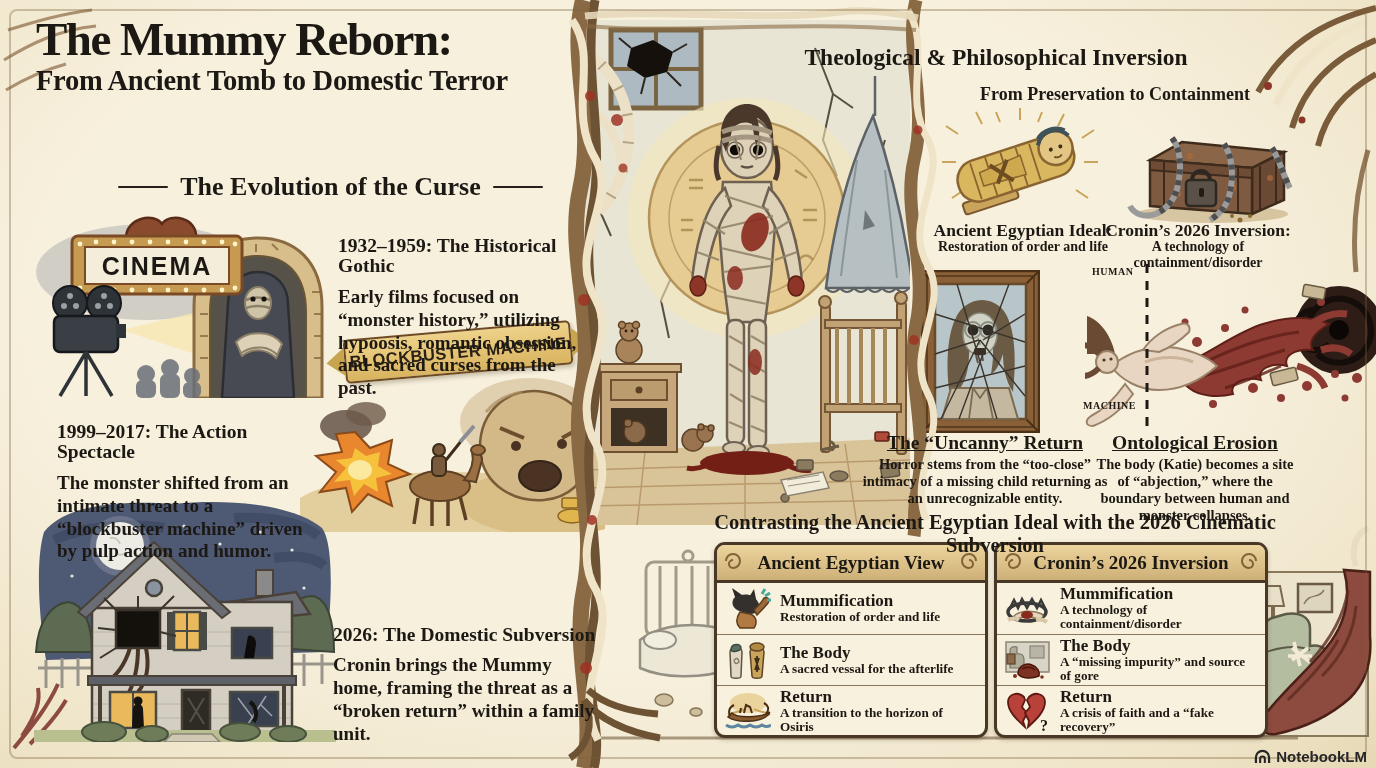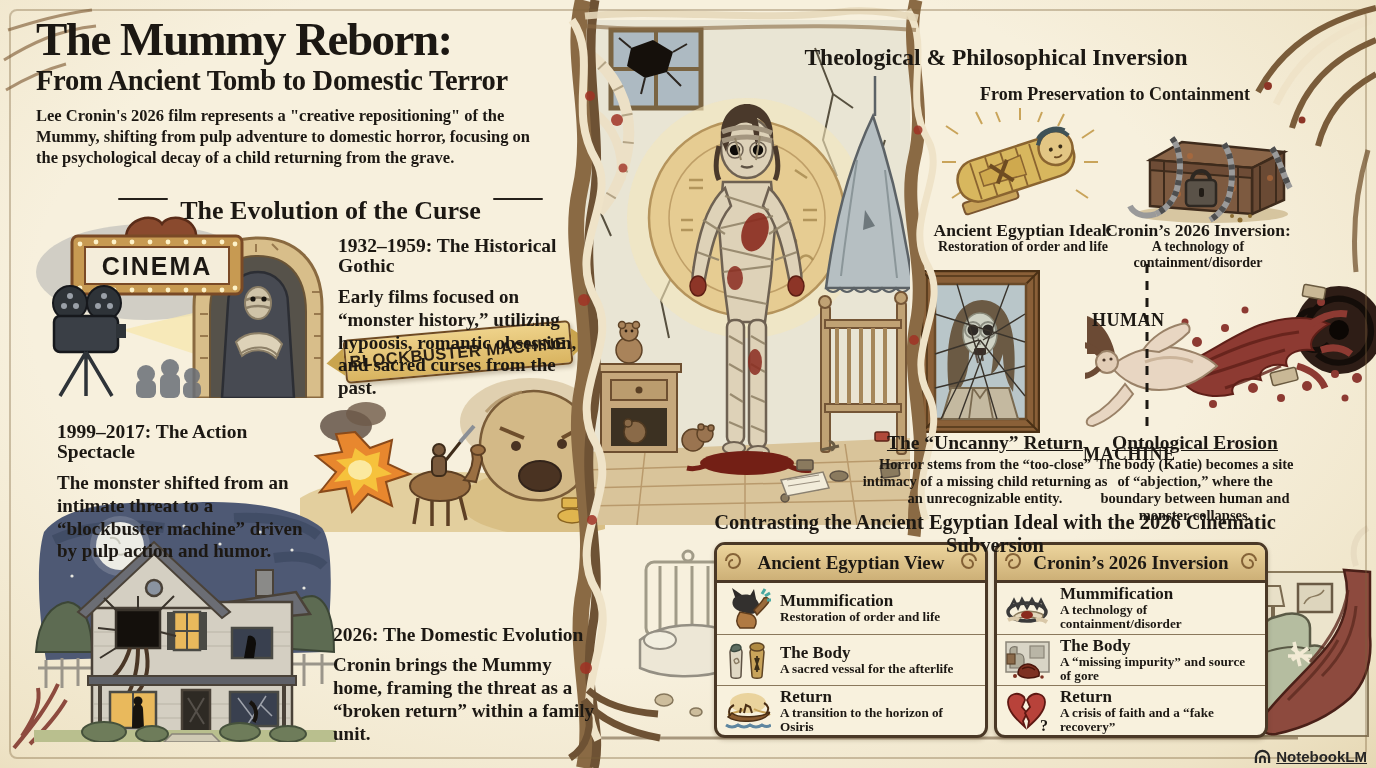--- a/index.html
+++ b/index.html
@@ -13,21 +13,21 @@
   .layer3{position:absolute;inset:0;z-index:3;pointer-events:none;}
   .txt{position:absolute;z-index:4;}
   h1,h2,h3,h4,p{margin:0;}
 
   .title-block{left:36px;top:16px;width:530px;}
   .title-block h1{font-size:47px;font-weight:700;letter-spacing:-1.5px;line-height:1.02;}
   .title-block h2{font-size:28.5px;font-weight:700;letter-spacing:-.3px;margin-top:1px;}
   .title-block p{font-size:16.5px;font-weight:700;line-height:1.27;margin-top:9px;width:505px;}
 
   .evo-heading{left:118px;top:172px;width:425px;display:flex;align-items:center;gap:12px;}
-  .evo-heading h3{font-size:26px;font-weight:700;white-space:nowrap;margin-top:24px;}
+  .evo-heading h3{font-size:26px;font-weight:700;white-space:nowrap;}
   .evo-heading .rule{flex:1;height:2.5px;background:#25201a;border-radius:2px;}
 
   .era h4{font-size:19.5px;font-weight:700;line-height:1.05;}
   .era p{font-size:19px;font-weight:700;line-height:1.2;margin-top:9px;}
   .era1{left:338px;top:236px;width:252px;}
   .era2{left:57px;top:422px;width:256px;}
   .era3{left:333px;top:625px;width:272px;}
 
   .banner{left:344px;top:330px;width:224px;height:40px;z-index:2;transform:rotate(-5deg);
     background:linear-gradient(#eed28a,#d9b460);border:2.5px solid #6e4a22;border-radius:5px;
@@ -46,21 +46,21 @@
   .caption .cap-body{font-size:14px;font-weight:700;line-height:1.1;}
   .cap-ideal{left:928px;top:221px;width:190px;}
   .cap-inv{left:1098px;top:221px;width:200px;}
 
   .concept{text-align:center;}
   .concept h4{font-size:19.5px;font-weight:700;text-decoration:underline;}
   .concept p{font-size:14.5px;font-weight:700;line-height:1.18;margin-top:2px;}
   .uncanny{left:858px;top:432px;width:254px;}
   .erosion{left:1092px;top:432px;width:206px;text-align:center;}
 
-  .side-label{font-size:18px;font-weight:700;letter-spacing:.5px;margin-top:44px;}
+  .side-label{font-size:10px;font-weight:700;letter-spacing:.5px;}
   .human-label{left:1092px;top:266px;}
   .monster-label{left:1083px;top:400px;}
 
   .contrast-heading{left:703px;top:511px;width:584px;text-align:center;font-size:20.5px;font-weight:700;}
 
   .card{position:absolute;z-index:2;width:268px;height:190px;background:#f8f1dd;border:3px solid #4a3826;border-radius:11px;
     box-shadow:0 2px 4px rgba(60,40,10,.25);}
   .card-left{left:714px;top:542px;}
   .card-right{left:994px;top:542px;}
   .card-header{height:35px;background:linear-gradient(#ecd49c,#cdb077);border-bottom:3px solid #4a3826;border-radius:8px 8px 0 0;
@@ -69,21 +69,21 @@
   .card-header .orn.l{left:5px;} .card-header .orn.r{right:5px;}
   .rows{display:flex;flex-direction:column;}
   .row{display:flex;align-items:center;gap:9px;height:50.5px;padding:0 9px 0 7px;border-bottom:1.5px solid #8a785c;}
   .row:last-child{border-bottom:none;}
   .row .ric{width:47px;height:44px;flex:0 0 47px;}
   .row .rtxt{flex:1;}
   .row .rtitle{font-size:17px;font-weight:700;line-height:1.0;}
   .row .rbody{font-size:13.2px;font-weight:700;line-height:1.08;margin-top:1px;}
 
   .brand{position:absolute;right:9px;bottom:3px;z-index:6;display:flex;align-items:center;gap:5px;
-    font-family:"Liberation Sans","DejaVu Sans",sans-serif;font-size:15px;font-weight:700;color:#262626;text-decoration:underline;}
+    font-family:"Liberation Sans","DejaVu Sans",sans-serif;font-size:15px;font-weight:700;color:#262626;}
 </style>
 </head>
 <body>
 
 <div class="canvas">
   <div class="frame"></div>
 
   <svg class="layer0" viewBox="0 0 1376 768">
 
     <path d="M4,60 C30,44 58,30 96,26 M8,30 C34,22 60,14 92,10 M6,90 C26,78 44,70 66,64" stroke="#8a6a44" stroke-width="3" fill="none" opacity=".7"></path>
@@ -588,21 +588,20 @@
         <circle cx="914" cy="340" r="5"></circle>
       </g>
 
     <path d="M585,16 C660,8 760,22 840,12 C870,8 900,14 918,18" stroke="#e6d8ba" stroke-width="7" fill="none" opacity=".9"></path>
     <path d="M585,26 C680,34 790,20 916,30" stroke="#8a6a44" stroke-width="4" fill="none" opacity=".6"></path>
   </svg>
 
   <header class="txt title-block">
     <h1>The Mummy Reborn:</h1>
     <h2>From Ancient Tomb to Domestic Terror</h2>
-    <p>Lee Cronin's 2026 film represents a "creative repositioning" of the Mummy, shifting from pulp adventure to domestic horror, focusing on the psychological decay of a child returning from the grave.</p>
   </header>
 
   <div class="txt evo-heading">
     <span class="rule"></span>
     <h3>The Evolution of the Curse</h3>
     <span class="rule"></span>
   </div>
 
   <div class="txt era era1">
     <h4>1932–1959: The Historical Gothic</h4>
@@ -610,21 +609,21 @@
   </div>
 
   <div class="banner txt">BLOCKBUSTER MACHINE</div>
 
   <div class="txt era era2">
     <h4>1999–2017: The Action Spectacle</h4>
     <p>The monster shifted from an intimate threat to a “blockbuster machine” driven by pulp action and humor.</p>
   </div>
 
   <div class="txt era era3">
-    <h4>2026: The Domestic Evolution</h4>
+    <h4>2026: The Domestic Subversion</h4>
     <p>Cronin brings the Mummy home, framing the threat as a “broken return” within a family unit.</p>
   </div>
 
   <h3 class="txt theo-heading">Theological &amp; Philosophical Inversion</h3>
   <h4 class="txt theo-sub">From Preservation to Containment</h4>
 
   <div class="txt caption cap-ideal">
     <div class="cap-title">Ancient Egyptian Ideal:</div>
     <div class="cap-body">Restoration of order and life</div>
   </div>

